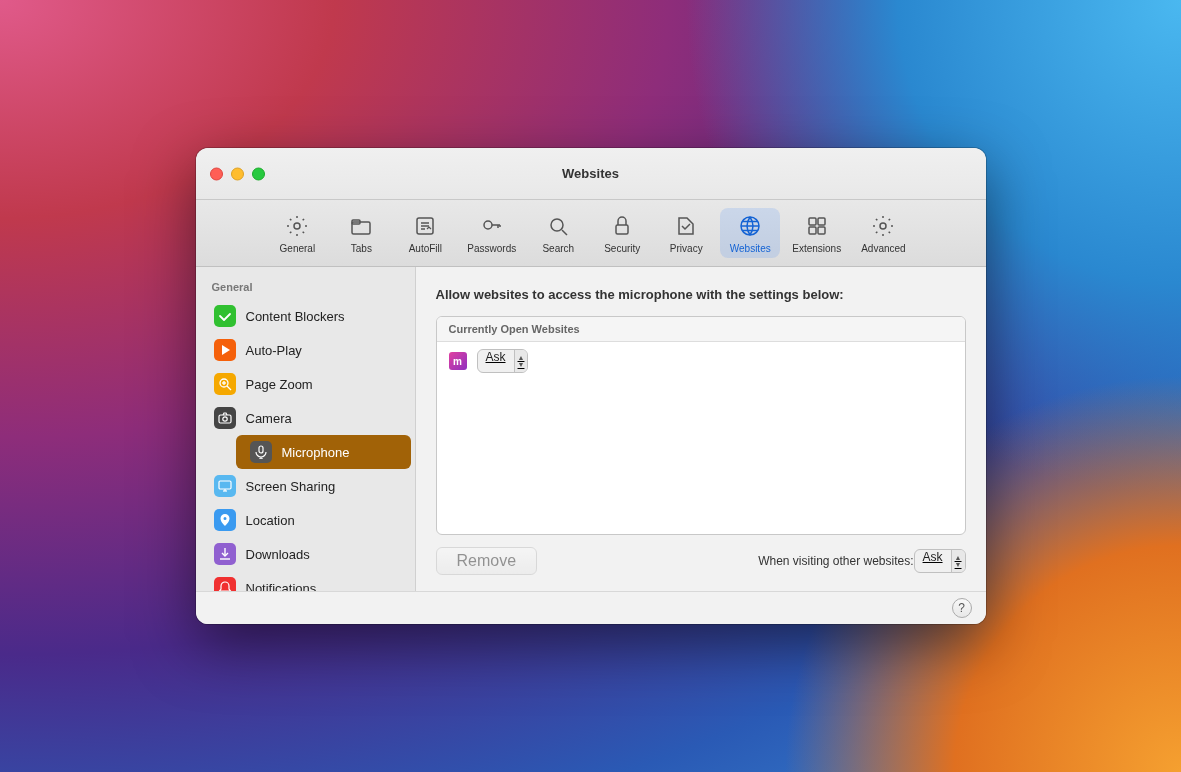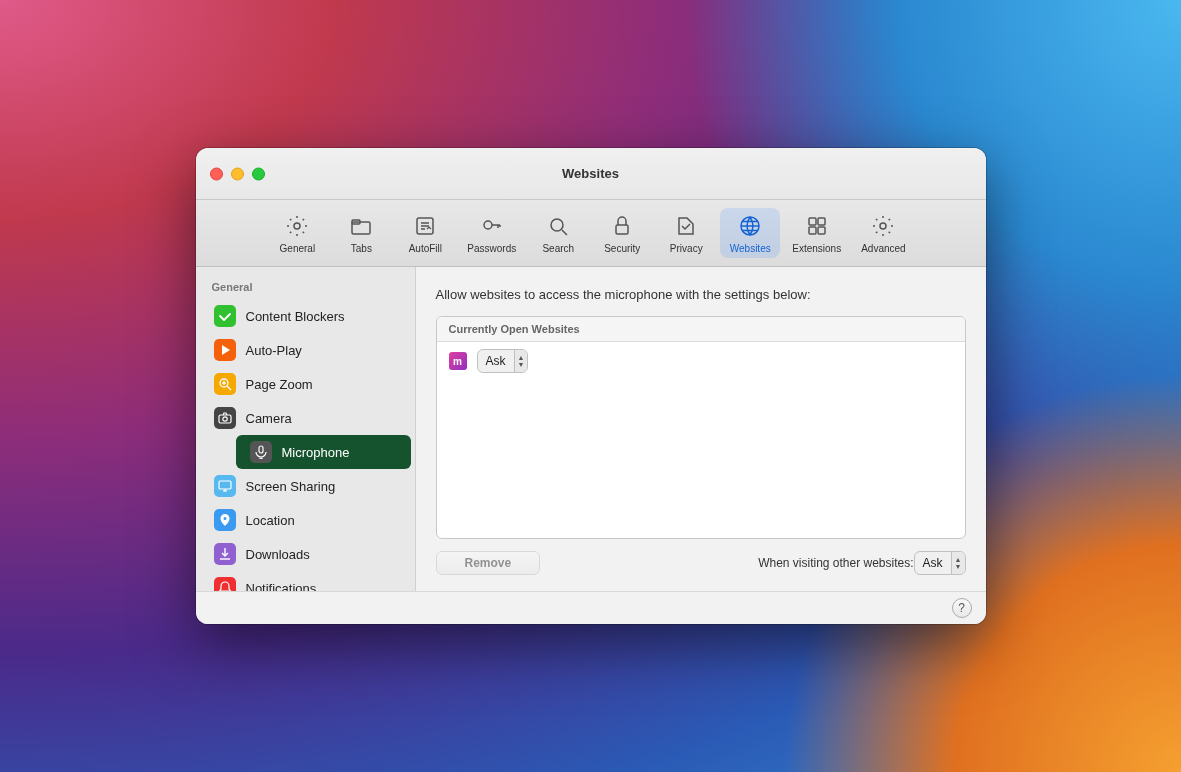--- a/index.html
+++ b/index.html
@@ -166,21 +166,21 @@
       display: flex;
       align-items: center;
       padding: 6px 14px;
       cursor: pointer;
       gap: 10px;
       border-radius: 6px;
       margin: 0 4px;
     }
 
     .sidebar-item.active {
-      background: #14532d;
+      background: #a16207;
       margin-left: 40px;
     }
 
     .sidebar-item.active .sidebar-item-label {
       color: #fff;
     }
 
     .sidebar-item-label {
       font-size: 13px;
       color: #222;
@@ -213,20 +213,21 @@
       display: flex;
       flex-direction: column;
       padding: 20px 20px 16px;
       overflow: hidden;
     }
 
     .detail-description {
       font-size: 13px;
       color: #333;
       margin-bottom: 14px;
+      font-weight: bold;
     }
 
     .websites-table {
       flex: 1;
       border: 1px solid #c8c8c8;
       border-radius: 6px;
       background: #fff;
       overflow: hidden;
       display: flex;
       flex-direction: column;
@@ -273,26 +274,27 @@
     }
 
     .site-name {
       flex: 1;
       font-size: 13px;
       color: #222;
     }
 
     .permission-dropdown {
       display: flex;
-      align-items: center;
+      align-items: flex-start;
       background: #f0f0f0;
       border: 1px solid #c0c0c0;
       border-radius: 6px;
       overflow: hidden;
       height: 24px;
+      text-decoration: underline;
     }
 
     .permission-value {
       padding: 0 8px;
       font-size: 12px;
       color: #222;
     }
 
     .permission-arrows {
       display: flex;
@@ -312,28 +314,27 @@
 
     
     .detail-footer {
       display: flex;
       align-items: center;
       margin-top: 12px;
       gap: 10px;
     }
 
     .btn {
-      padding: 4px 28px;
+      padding: 4px 20px;
       border-radius: 6px;
-      font-size: 12px;
+      font-size: 16px;
       cursor: pointer;
       border: 1px solid #c0c0c0;
       background: linear-gradient(to bottom, #f8f8f8, #e8e8e8);
       color: #333;
-      font-weight: bold;
     }
 
     .btn:disabled {
       opacity: 0.5;
       cursor: default;
     }
 
     .footer-right {
       margin-left: auto;
       display: flex;

